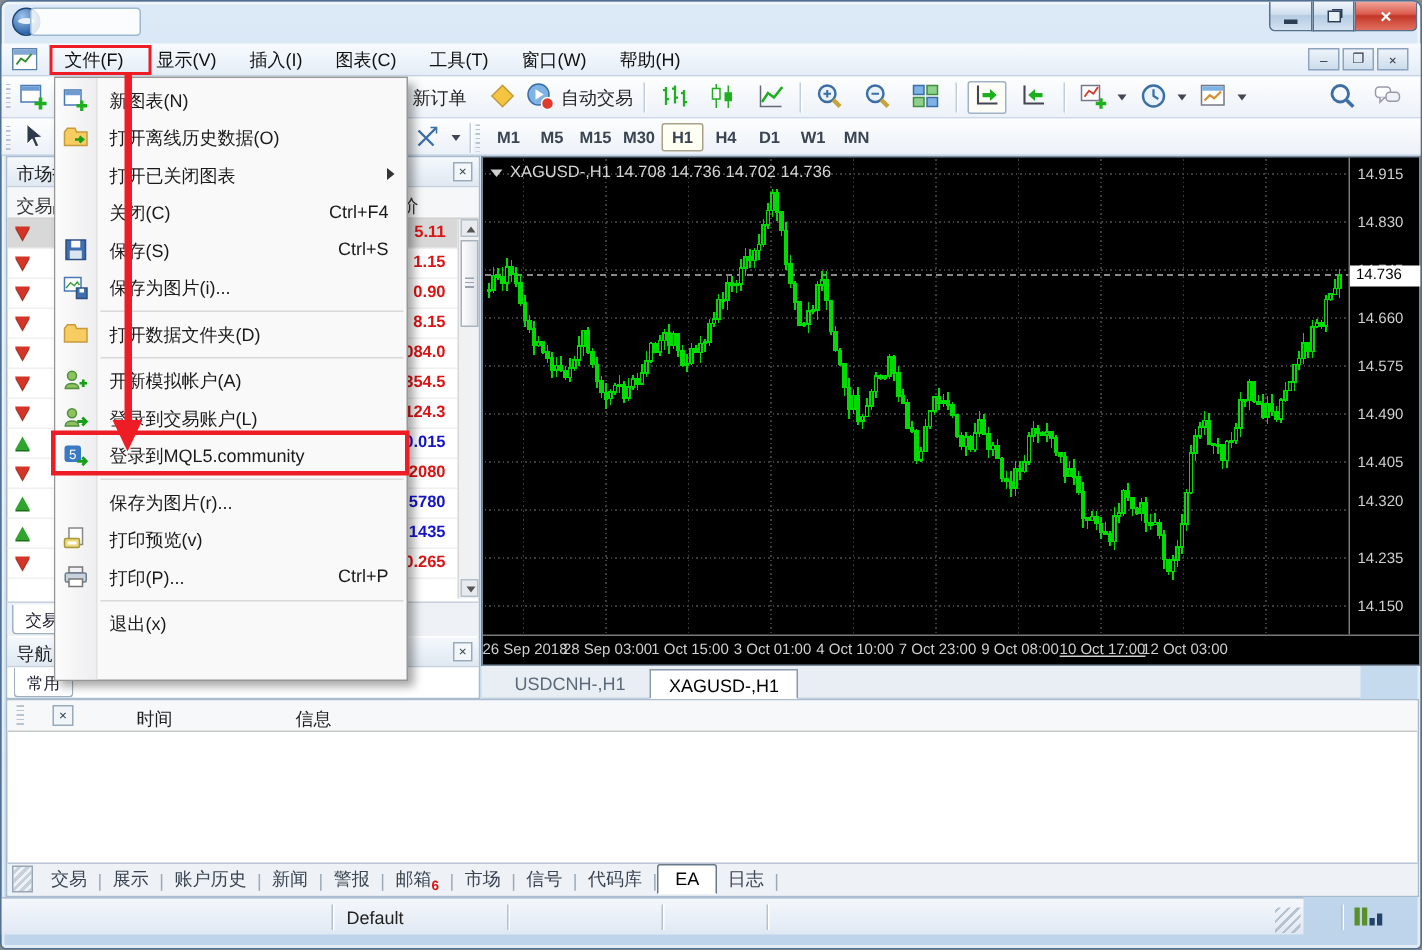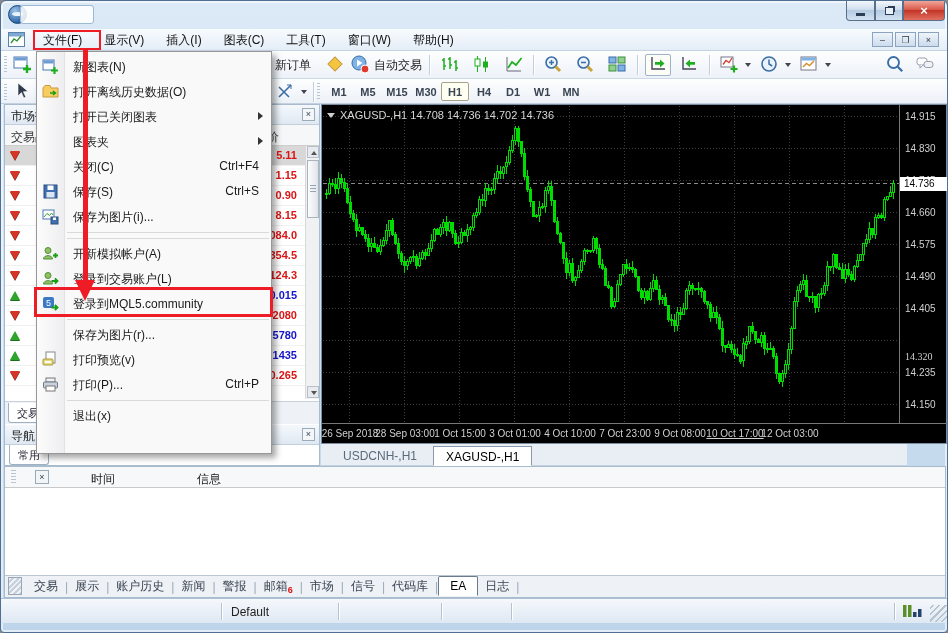--- a/index.html
+++ b/index.html
@@ -118,21 +118,21 @@
                display:flex; align-items:center; padding-left:22px; }
   #tabs-handle { position:absolute; left:3px; top:110px; width:14px; height:18px; border:1px solid #9aa6b4;
                  background:repeating-linear-gradient(-45deg,#c7d1dc 0 2px,#eef1f5 2px 4px); }
   .term-tab { font-size:12px; color:#3a4452; padding:2px 7px; position:relative; }
   .term-tab.active { background:#fff; border:1px solid #6a7a8a; border-bottom:1px solid #fff; border-radius:2px 2px 0 0;
                      padding:2px 11px; color:#000; top:-1px; }
   .tab-sep { color:#9aaabb; font-size:12px; }
   .badge { color:#e01010; font-size:9px; font-weight:bold; position:relative; top:3px; }
 
   
-  #statusbar { left:0; top:597px; width:948px; height:25px;
+  #statusbar { left:0; top:597px; width:868px; height:25px;
                background:linear-gradient(#f5f8fc,#dfe8f3); border-top:1px solid #aebfd1; }
   .st-sep { position:absolute; top:4px; width:1px; height:17px; background:#b6c2ce; box-shadow:1px 0 0 #fff; }
   #st-profile { position:absolute; left:230px; top:6px; font-size:12px; color:#222; }
   #st-grip { position:absolute; right:2px; top:6px; width:17px; height:17px;
              background:repeating-linear-gradient(-45deg, transparent 0 3px, #b6c2ce 3px 4.5px); }
 
   
   #file-menu { left:35px; top:50px; width:236px; height:403px; background:#f9f9f9;
                border:1px solid #979797; box-shadow:4px 4px 6px rgba(0,0,0,.35); z-index:50; }
   #file-menu:before { content:""; position:absolute; left:0; top:0; width:27px; height:100%;
@@ -638,21 +638,21 @@
       <span>XAGUSD-,H1  14.708 14.736 14.702 14.736</span>
     </div>
     <div id="price-scale" class="abs">
         <div class="ptick" style="top: 6px;">14.915</div>
         <div class="ptick" style="top: 38px;">14.830</div>
         <div class="ptick" style="top: 70px;">14.745</div>
         <div class="ptick" style="top: 102px;">14.660</div>
         <div class="ptick" style="top: 134px;">14.575</div>
         <div class="ptick" style="top: 166px;">14.490</div>
         <div class="ptick" style="top: 198px;">14.405</div>
-        <div class="ptick" style="top: 246px; font-family: Liberation Serif, serif;">14.320</div>
+        <div class="ptick" style="top: 224px;">14.320</div>
         <div class="ptick" style="top: 262px;">14.235</div>
         <div class="ptick" style="top: 294px;">14.150</div>
       </div>
     <div id="cur-price" class="abs" style="top: 72.3882px;">14.736</div>
     <div id="time-axis" class="abs">
         <div class="ttick" style="left: 28px;">26 Sep 2018</div>
         <div class="ttick" style="left: 83px;">28 Sep 03:00</div>
         <div class="ttick" style="left: 138px;">1 Oct 15:00</div>
         <div class="ttick" style="left: 193px;">3 Oct 01:00</div>
         <div class="ttick" style="left: 248px;">4 Oct 10:00</div>
@@ -722,34 +722,36 @@
         <div class="mitem"><div class="mico"><svg width="17" height="17" viewBox="0 0 17 17">
               <rect x="1" y="2" width="11" height="10" fill="#fff" stroke="#4a7ab5"></rect>
               <rect x="1.5" y="2.5" width="10" height="3" fill="#6f9cd0"></rect>
               <path d="M9 12.5 h7 M12.5 9 v7" stroke="#1daf1d" stroke-width="2.2"></path>
             </svg></div><div style="display: inline;">新图表(N)</div></div>
         <div class="mitem"><div class="mico"><svg width="17" height="17" viewBox="0 0 17 17">
               <path d="M1 5 l2-2.5 h5 l1 2.5 h7 v9 H1z" fill="#f7cd62" stroke="#c79a3c"></path>
               <path d="M8 10 h5 m-2-2 l2.4 2 -2.4 2" stroke="#17a017" stroke-width="1.6" fill="none"></path>
             </svg></div><div style="display: inline;">打开离线历史数据(O)</div></div>
         <div class="mitem"><div style="display: inline;">打开已关闭图表</div><div class="marrow"></div></div>
-        <div class="mitem"><div style="display: inline;">图表夹</div><div class="marrow"></div></div>
         <div class="mitem"><div style="display: inline;">关闭(C)</div><div class="mshortcut">Ctrl+F4</div></div>
         <div class="mitem"><div class="mico"><svg width="17" height="17" viewBox="0 0 17 17">
               <rect x="2" y="2" width="13" height="13" fill="#3f6fae" stroke="#2b4f80"></rect>
               <rect x="5.5" y="2.5" width="6" height="4.5" fill="#fff"></rect>
               <rect x="4.5" y="9" width="8" height="5.5" fill="#dce6f2"></rect>
             </svg></div><div style="display: inline;">保存(S)</div><div class="mshortcut">Ctrl+S</div></div>
         <div class="mitem"><div class="mico"><svg width="17" height="17" viewBox="0 0 17 17">
               <rect x="1" y="2" width="11" height="9" fill="#fff" stroke="#4a7ab5"></rect>
               <path d="M2 9 l3-3.5 2.5 2 2-2.5 1.5 2" stroke="#3f9f3f" fill="none"></path>
               <rect x="9" y="9" width="7" height="7" fill="#3f6fae" stroke="#2b4f80"></rect>
               <rect x="11" y="9.5" width="3" height="2.5" fill="#fff"></rect>
             </svg></div><div style="display: inline;">保存为图片(i)...</div></div>
         <div class="msep"></div>
+        <div class="mitem"><div class="mico"><svg width="17" height="17" viewBox="0 0 17 17">
+              <path d="M1 5 l2-2.5 h5 l1 2.5 h7 v9 H1z" fill="#f7cd62" stroke="#c79a3c"></path>
+            </svg></div><div style="display: inline;">打开数据文件夹(D)</div></div>
         <div class="msep"></div>
         <div class="mitem"><div class="mico"><svg width="17" height="17" viewBox="0 0 17 17">
               <circle cx="6" cy="5.5" r="3" fill="#8fc15f" stroke="#4f8f3f"></circle>
               <path d="M1.5 14 c0-4.5 9-4.5 9 0z" fill="#8fc15f" stroke="#4f8f3f"></path>
               <path d="M11 10.5 h5 M13.5 8 v5" stroke="#17a017" stroke-width="1.8"></path>
             </svg></div><div style="display: inline;">开新模拟帐户(A)</div></div>
         <div class="mitem"><div class="mico"><svg width="17" height="17" viewBox="0 0 17 17">
               <circle cx="6" cy="5.5" r="3" fill="#8fc15f" stroke="#4f8f3f"></circle>
               <path d="M1.5 14 c0-4.5 9-4.5 9 0z" fill="#8fc15f" stroke="#4f8f3f"></path>
               <path d="M9.5 11 h6 m-2.6-2.6 l2.6 2.6 -2.6 2.6" stroke="#17a017" stroke-width="1.9" fill="none"></path>

